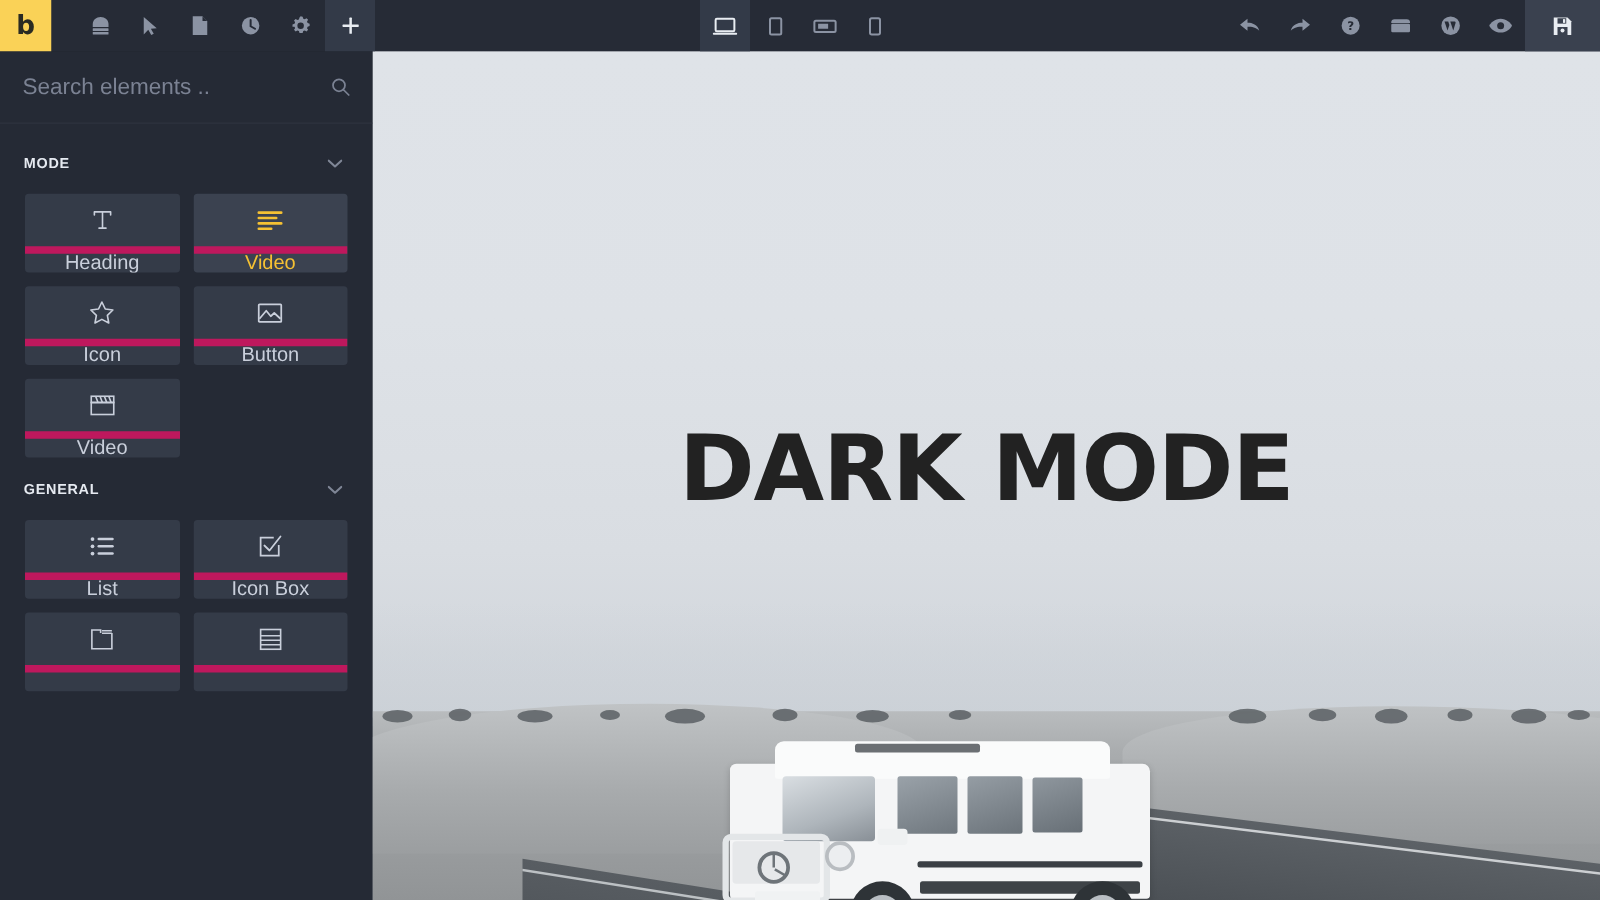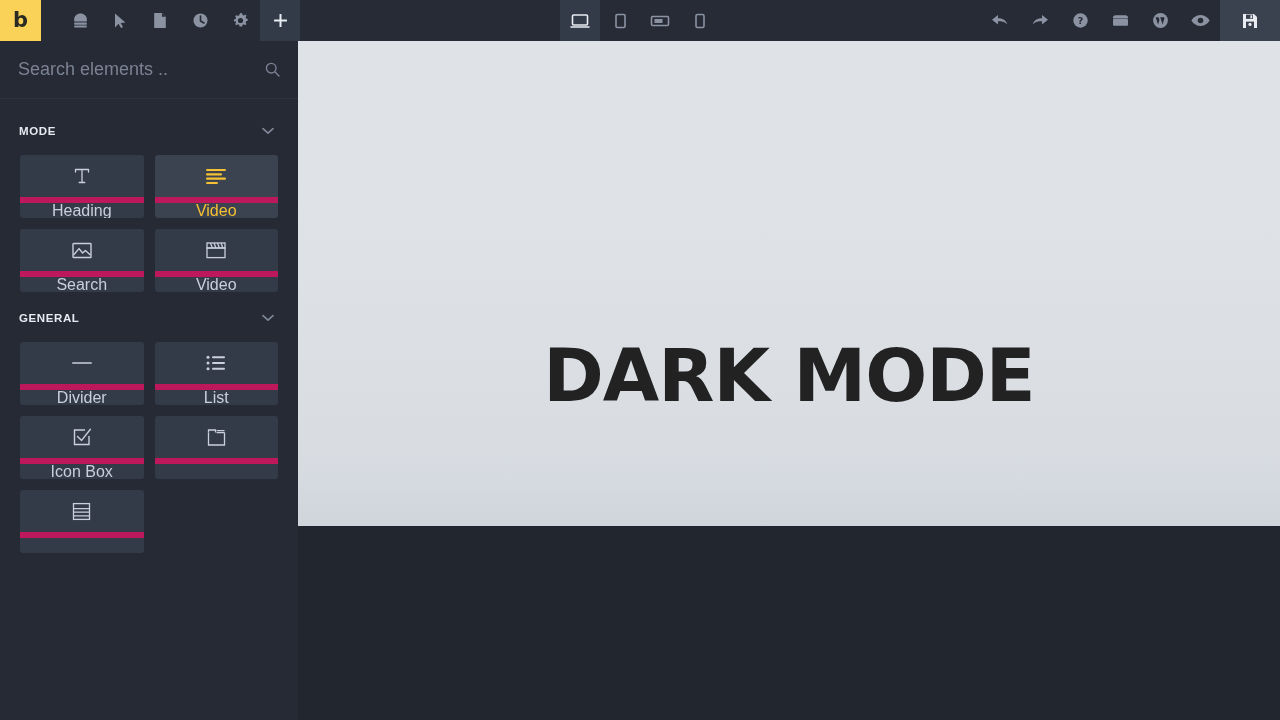--- a/index.html
+++ b/index.html
@@ -77,21 +77,21 @@
   }
   .tile-lab{
     height:21px; display:flex; align-items:center; justify-content:center;
     font-size:16px; color:#c9cfdb; border-top:6px solid #be185d;
   }
   .tile.hover{ background:#3b4250; }
   .tile.hover .tile-ico, .tile.hover .tile-lab{ color:#f5c133; }
 
   
   .canvas{
-    position:absolute; top:41px; left:298px; width:982px; height:485px;
+    position:absolute; top:41px; left:298px; width:982px; height:679px;
     overflow:hidden; background:#dfe3e8;
   }
   .photo{ position:absolute; inset:0; }
   .sky{
     position:absolute; left:0; top:0; width:100%; height:533px;
     background:linear-gradient(180deg,#dfe3e8 0%,#dee2e7 40%,#d9dde2 75%,#cfd4da 100%);
   }
   .haze{
     position:absolute; left:0; top:440px; width:100%; height:100px;
     background:linear-gradient(180deg,rgba(222,226,231,0) 0%,rgba(200,206,212,.55) 100%);
@@ -381,29 +381,37 @@
             <rect x="2" y="2" width="20" height="2.1" rx="1"></rect>
             <rect x="2" y="6.3" width="16" height="2.1" rx="1"></rect>
             <rect x="2" y="10.6" width="20" height="2.1" rx="1"></rect>
             <rect x="2" y="14.9" width="12" height="2.1" rx="1"></rect>
           </svg>
         </div>
         <div class="tile-lab">Video</div>
       </div>
 
 
+      <div class="tile">
+        <div class="tile-ico">
+          <svg width="21" height="20" viewBox="0 0 21 20" fill="none" stroke="currentColor" stroke-width="1.3">
+            <path d="M10.5 1.6 L13.2 7.2 L19.3 8 L14.9 12.3 L16 18.4 L10.5 15.5 L5 18.4 L6.1 12.3 L1.7 8 L7.8 7.2 Z" stroke-linejoin="round"></path>
+          </svg>
+        </div>
+        <div class="tile-lab">Icon</div>
+      </div>
 
       <div class="tile">
         <div class="tile-ico">
           <svg width="22" height="19" viewBox="0 0 22 19" fill="none" stroke="currentColor" stroke-width="1.4">
             <rect x="2" y="2.5" width="18" height="14" rx=".6"></rect>
             <path d="M2.6 14 L8 7.6 L11.6 12 L14.4 9.4 L19.4 14" stroke-linejoin="round"></path>
           </svg>
         </div>
-        <div class="tile-lab">Search</div>
+        <div class="tile-lab">Button</div>
       </div>
 
       <div class="tile">
         <div class="tile-ico">
           <svg width="22" height="19" viewBox="0 0 22 19" fill="none" stroke="currentColor" stroke-width="1.3">
             <rect x="2" y="2" width="18" height="5"></rect>
             <rect x="2" y="7" width="18" height="9.6"></rect>
             <path d="M5.5 2 L7.4 7 M9 2 L10.9 7 M12.5 2 L14.4 7 M16 2 L17.9 7"></path>
           </svg>
         </div>
@@ -414,28 +422,20 @@
     <div class="sec-head" style="padding-top:20px;gap:12px;">
       <span class="sec-title">GENERAL</span>
       <span class="sec-chev">
         <svg width="12" height="8" viewBox="0 0 12 8" fill="none" stroke="currentColor" stroke-width="1.7">
           <path d="M1 1.6 L6 6.2 L11 1.6" stroke-linecap="round" stroke-linejoin="round"></path>
         </svg>
       </span>
     </div>
     <div class="grid">
 
-      <div class="tile">
-        <div class="tile-ico">
-          <svg width="24" height="6" viewBox="0 0 24 6" fill="currentColor">
-            <rect x="2" y="2.2" width="20" height="1.6" rx=".8"></rect>
-          </svg>
-        </div>
-        <div class="tile-lab">Divider</div>
-      </div>
 
       <div class="tile">
         <div class="tile-ico">
           <svg width="22" height="18" viewBox="0 0 22 18" fill="currentColor">
             <circle cx="3" cy="3.2" r="1.5"></circle>
               <rect x="7" y="2.2" width="13" height="2" rx="1"></rect>
             <circle cx="3" cy="9" r="1.5"></circle>
               <rect x="7" y="8" width="13" height="2" rx="1"></rect>
             <circle cx="3" cy="14.8" r="1.5"></circle>
               <rect x="7" y="13.8" width="13" height="2" rx="1"></rect>

